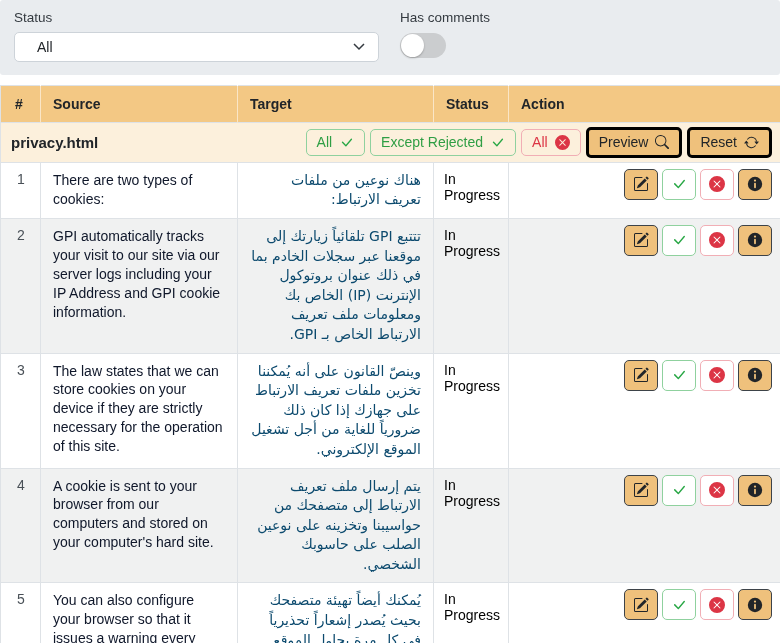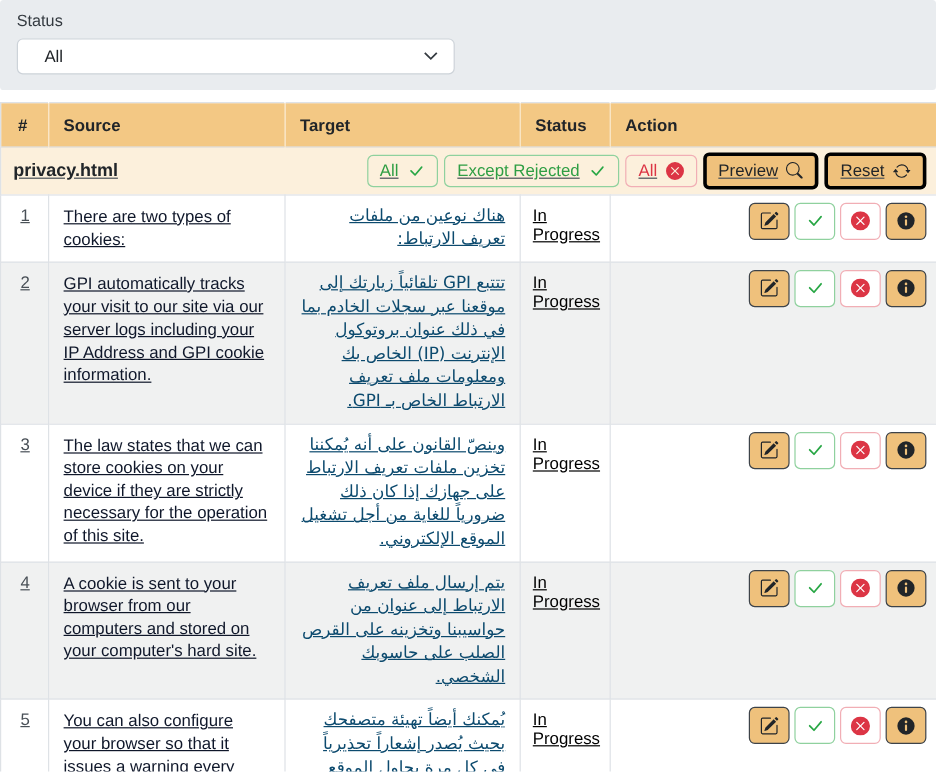--- a/index.html
+++ b/index.html
@@ -63,21 +63,21 @@
     background: #f3c884;
     color: #212529;
     font-weight: 700;
     text-align: left;
     font-size: 14px;
     padding: 10px 12px;
     border-left: 1px solid rgba(255,255,255,.55);
   }
   thead th:first-child { border-left: none; padding-left: 14px; }
 
-  td { border: 1px solid #dee2e6; vertical-align: top; text-decoration: underline; }
+  td { border: 1px solid #dee2e6; vertical-align: top; }
 
   
   .file-row td { background: #fcf0dc; padding: 4px 8px; }
   .file-row-inner { display: flex; align-items: center; justify-content: space-between; }
   .file-name { font-weight: 700; color: #212529; font-size: 15px; padding-left: 2px; }
   .file-btns { display: flex; gap: 5px; align-items: center; }
   .fbtn {
     display: inline-flex; align-items: center; gap: 7px;
     border-radius: 5px;
     padding: 4px 10px;
@@ -121,20 +121,26 @@
 <div class="filter-panel">
   <div class="filter-col status">
     <span class="filter-label">Status</span>
     <div class="select-box">
       <span>All</span>
       <span>
         <svg width="12" height="8" viewBox="0 0 12 8">
             <path fill="none" stroke="#343a40" stroke-width="1.5" d="M1 1l5 5 5-5"></path>
           </svg>
       </span>
+    </div>
+  </div>
+  <div class="filter-col">
+    <span class="filter-label">Has comments</span>
+    <div class="toggle">
+      <div class="toggle-knob"></div>
     </div>
   </div>
 </div>
 
 <div class="table-wrap">
   <table>
     <colgroup>
       <col style="width:40px">
         <col style="width:197px">
         <col style="width:196px">
@@ -328,21 +334,21 @@
                   </svg>
                 </span>
               </button>
           </div>
         </td>
       </tr>
 
       <tr class="stripe">
         <td class="cell-num">4</td>
         <td class="cell-source">A cookie is sent to your browser from our computers and stored on your computer's hard site.</td>
-        <td class="cell-target">يتم إرسال ملف تعريف الارتباط إلى عنوان من حواسيبنا وتخزينه على القرص الصلب على حاسوبك الشخصي.</td>
+        <td class="cell-target">يتم إرسال ملف تعريف الارتباط إلى متصفحك من حواسيبنا وتخزينه على نوعين الصلب على حاسوبك الشخصي.</td>
         <td class="cell-status">In Progress</td>
         <td class="cell-action">
           <div class="action-group">
             <button class="abtn abtn-edit">
                 <span>
                   <svg width="16" height="16" viewBox="0 0 16 16">
                     <path fill="#212529" d="M15.502 1.94a.5.5 0 0 1 0 .706L14.459 3.69l-2-2L13.502.646a.5.5 0 0 1 .707 0l1.293 1.293zm-1.75 2.456-2-2L4.939 9.21a.5.5 0 0 0-.121.196l-.805 2.414a.25.25 0 0 0 .316.316l2.414-.805a.5.5 0 0 0 .196-.12l6.813-6.814z"></path>
                     <path fill="#212529" d="M1 13.5A1.5 1.5 0 0 0 2.5 15h11a1.5 1.5 0 0 0 1.5-1.5v-6a.5.5 0 0 0-1 0v6a.5.5 0 0 1-.5.5h-11a.5.5 0 0 1-.5-.5v-11a.5.5 0 0 1 .5-.5H9a.5.5 0 0 0 0-1H2.5A1.5 1.5 0 0 0 1 2.5v11z"></path>
                   </svg>
                 </span>

